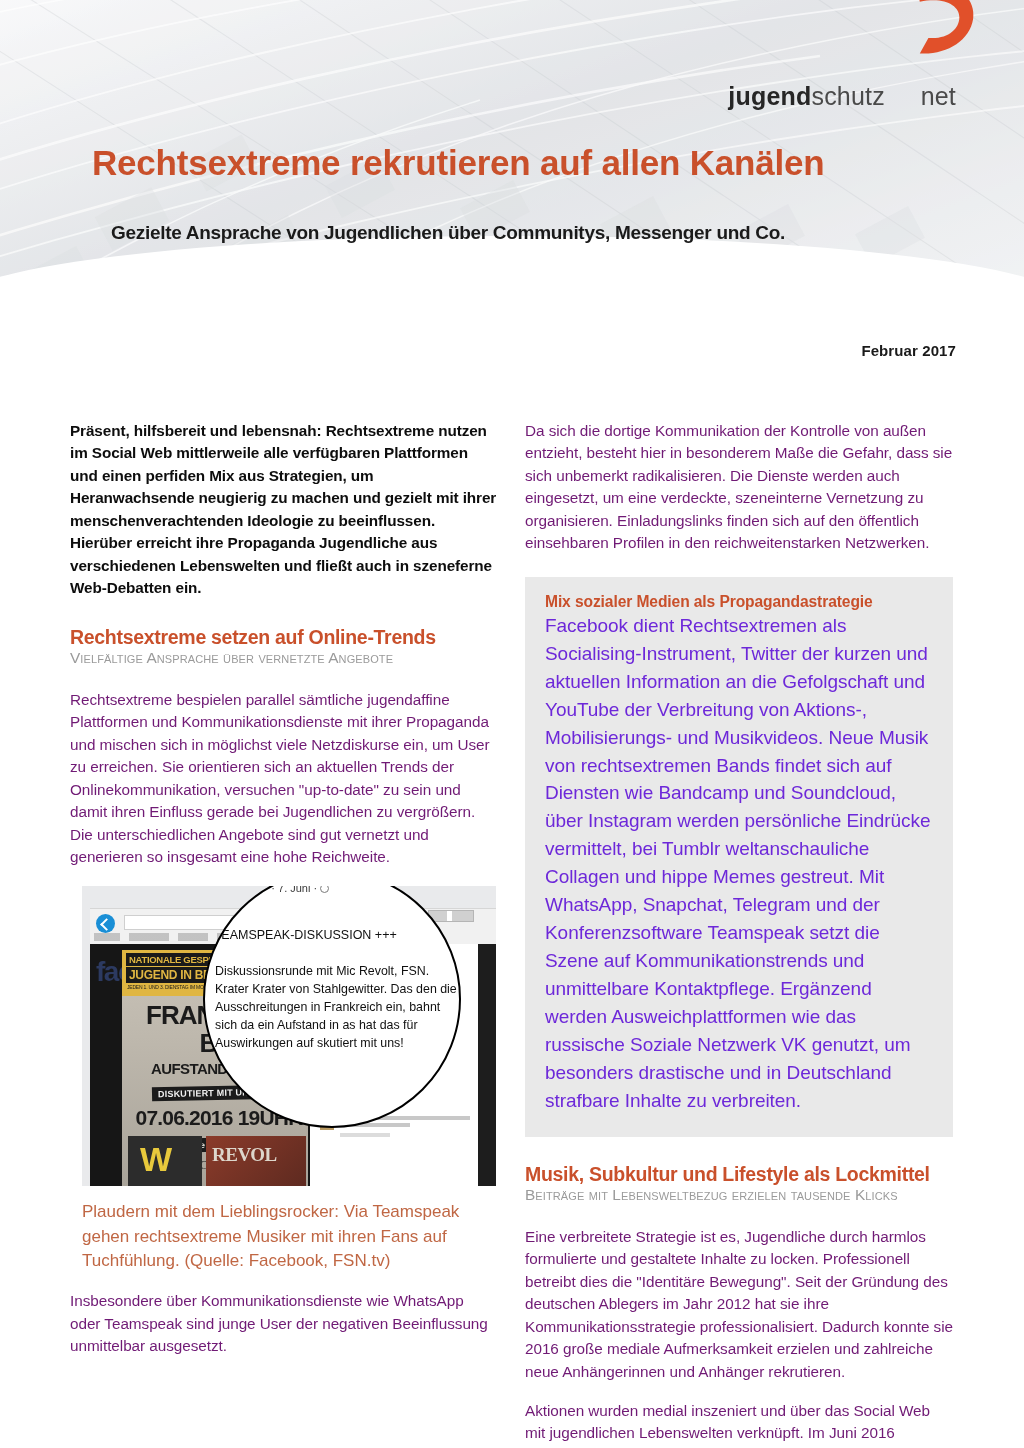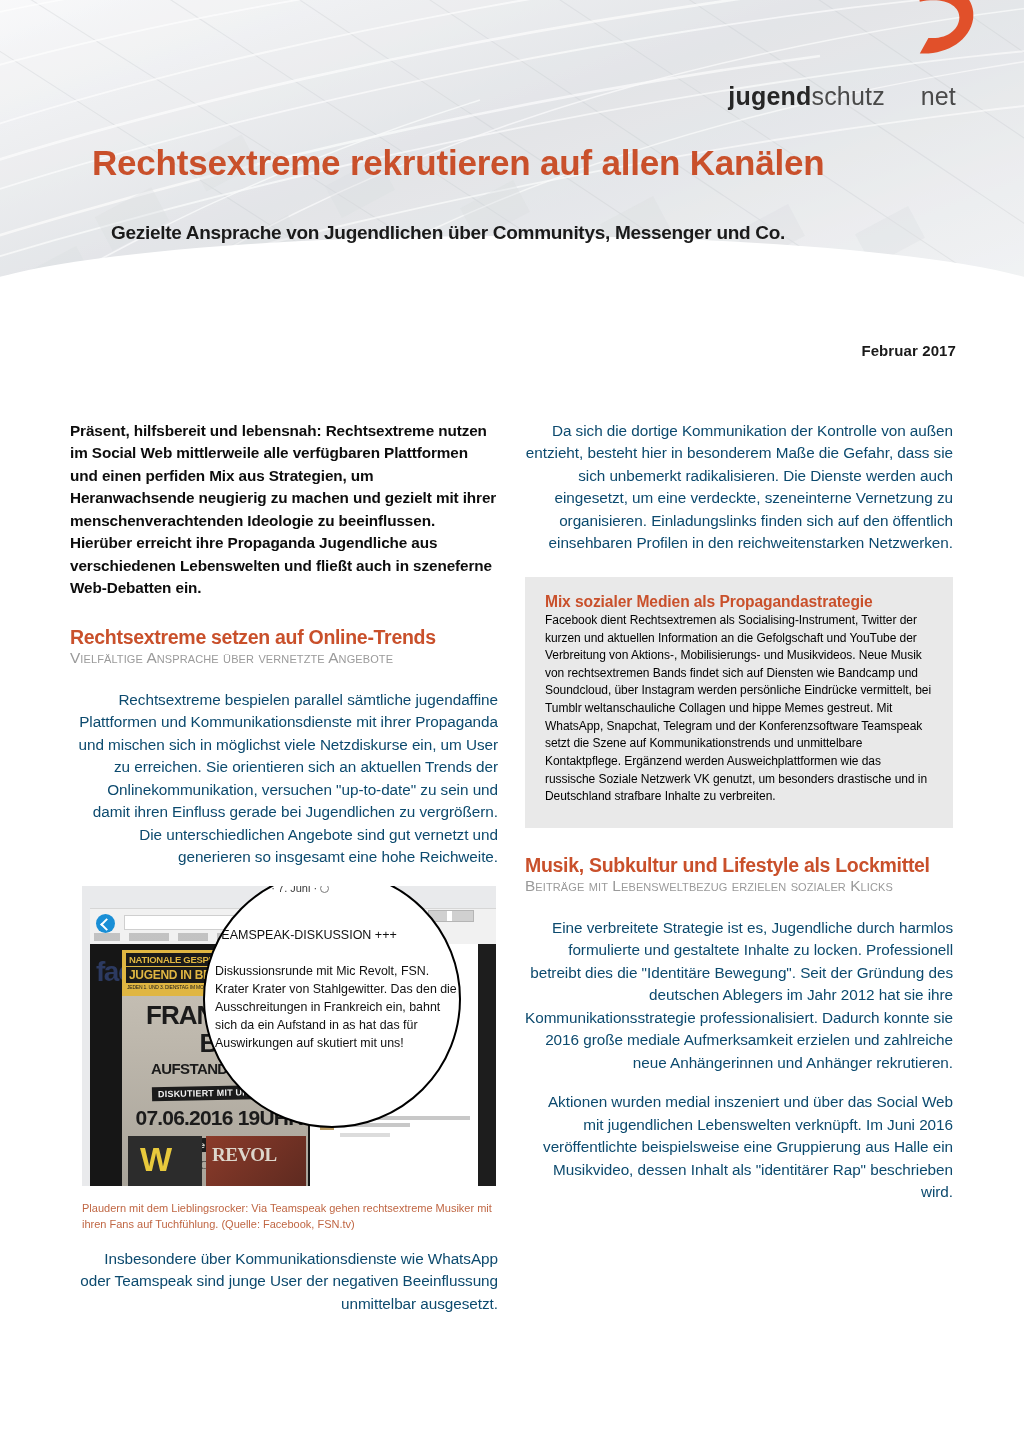--- a/index.html
+++ b/index.html
@@ -120,22 +120,22 @@
     position: absolute;
     top: 0;
     width: 428px;
   }
   .col-left  { left: 70px; }
   .col-right { left: 525px; }
 
   p.body {
     font-size: 15.3px;
     line-height: 1.47;
-    color: #0c4a6e;
-    text-align: right;
+    color: #701a75;
+    text-align: left;
     letter-spacing: -0.05px;
     margin-bottom: 17px;
   }
   p.lead {
     font-size: 15.3px;
     line-height: 1.47;
     font-weight: bold;
     color: #0d0d0d;
     letter-spacing: -0.1px;
     margin-bottom: 26px;
@@ -166,23 +166,23 @@
     margin-bottom: 26px;
   }
   .infobox h4 {
     font-size: 15.6px;
     font-weight: bold;
     color: #c9502b;
     margin-bottom: 1px;
     letter-spacing: -0.1px;
   }
   .infobox p {
-    font-size: 12px;
+    font-size: 19px;
     line-height: 1.47;
-    color: #000000;
+    color: #6d28d9;
     letter-spacing: -0.05px;
   }
 
   
   .figure {
     position: relative;
     width: 414px;
     height: 300px;
     margin: 10px 0 14px 12px;
     overflow: hidden;
@@ -395,21 +395,21 @@
     font-size: 12.4px; line-height: 1.46; color: #101010;
   }
   .globe-dot {
     display: inline-block;
     width: 9px; height: 9px;
     border: 1px solid #7a7a7a; border-radius: 50%;
     position: relative; top: 1px;
   }
 
   .caption {
-    font-size: 11px;
+    font-size: 17px;
     line-height: 1.46;
     color: #c06744;
     margin: 0 0 16px 12px;
     width: 416px;
   }
 
   .texture-line { stroke: #ffffff; fill: none; opacity: .75; }
   .texture-line2 { stroke: #c3c7cb; fill: none; opacity: .35; }
 </style>
 </head>
@@ -555,20 +555,20 @@
 
     <div class="col col-right">
       <p class="body" style="margin-bottom:22px;">Da sich die dortige Kommunikation der Kontrolle von außen entzieht, besteht hier in besonderem Maße die Gefahr, dass sie sich unbemerkt radikalisieren. Die Dienste werden auch eingesetzt, um eine verdeckte, szeneinterne Vernetzung zu organisieren. Einladungslinks finden sich auf den öffentlich einsehbaren Profilen in den reichweitenstarken Netzwerken.</p>
 
       <div class="infobox">
         <h4>Mix sozialer Medien als Propagandastrategie</h4>
         <p>Facebook dient Rechtsextremen als Socialising-Instrument, Twitter der kurzen und aktuellen Information an die Gefolgschaft und YouTube der Verbreitung von Aktions-, Mobilisierungs- und Musikvideos. Neue Musik von rechtsextremen Bands findet sich auf Diensten wie Bandcamp und Soundcloud, über Instagram werden persönliche Eindrücke vermittelt, bei Tumblr weltanschauliche Collagen und hippe Memes gestreut. Mit WhatsApp, Snapchat, Telegram und der Konferenzsoftware Teamspeak setzt die Szene auf Kommunikationstrends und unmittelbare Kontaktpflege. Ergänzend werden Ausweichplattformen wie das russische Soziale Netzwerk VK genutzt, um besonders drastische und in Deutschland strafbare Inhalte zu verbreiten.</p>
       </div>
 
       <h2 class="sec">Musik, Subkultur und Lifestyle als Lockmittel</h2>
-      <h3 class="subsec">Beiträge mit Lebensweltbezug erzielen sozialer Klicks</h3>
+      <h3 class="subsec">Beiträge mit Lebensweltbezug erzielen tausende Klicks</h3>
 
       <p class="body">Eine verbreitete Strategie ist es, Jugendliche durch harmlos formulierte und gestaltete Inhalte zu locken. Professionell betreibt dies die "Identitäre Bewegung". Seit der Gründung des deutschen Ablegers im Jahr 2012 hat sie ihre Kommunikationsstrategie professionalisiert. Dadurch konnte sie 2016 große mediale Aufmerksamkeit erzielen und zahlreiche neue Anhängerinnen und Anhänger rekrutieren.</p>
       <p class="body">Aktionen wurden medial inszeniert und über das Social Web mit jugendlichen Lebenswelten verknüpft. Im Juni 2016 veröffentlichte beispielsweise eine Gruppierung aus Halle ein Musikvideo, dessen Inhalt als "identitärer Rap" beschrieben wird.</p>
     </div>
 
   </div>
 </div>
 
 </body></html>

